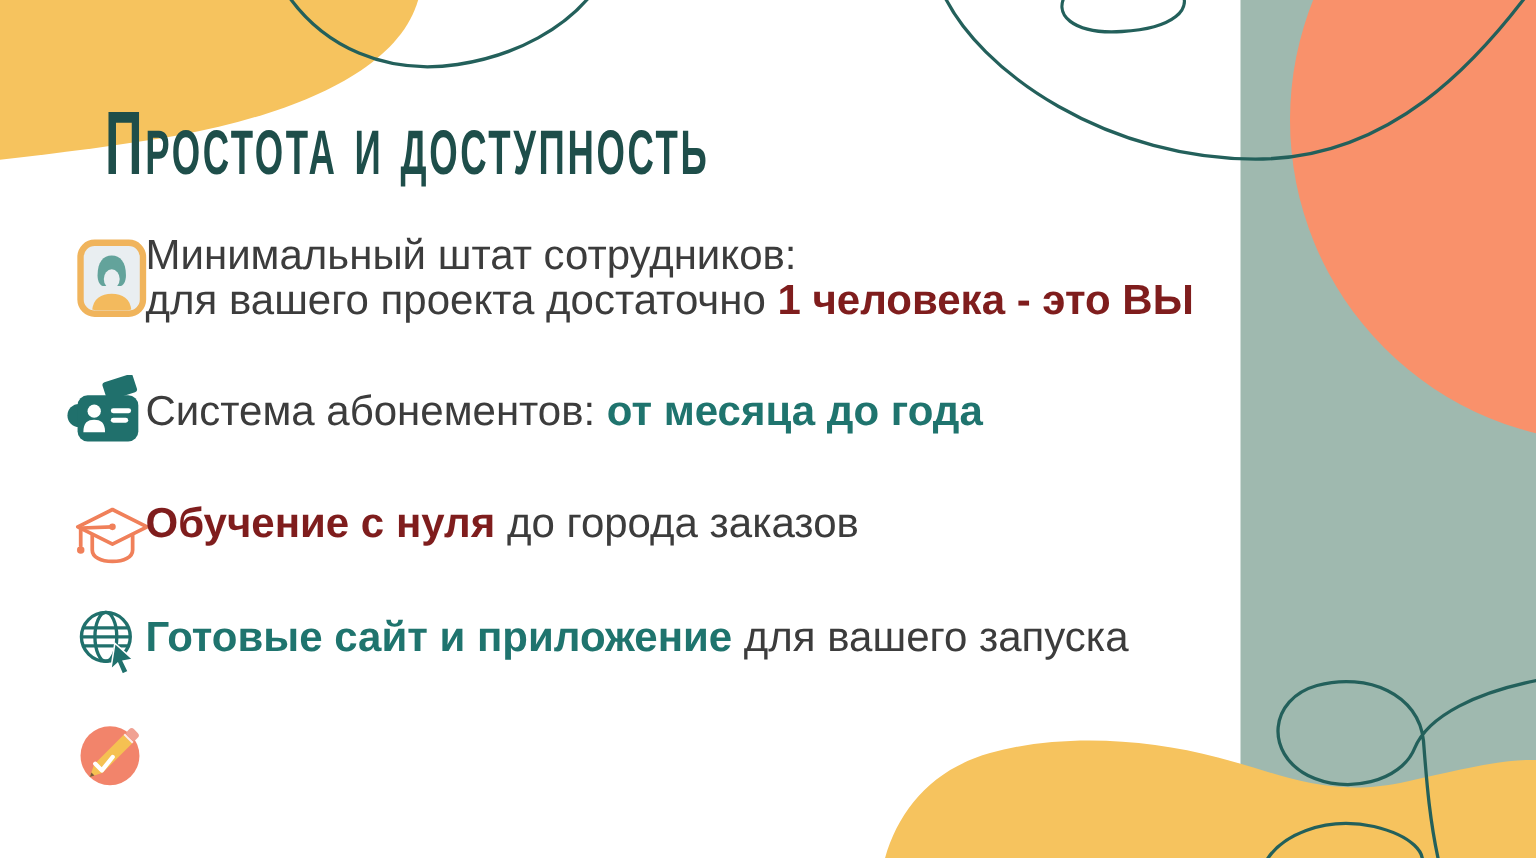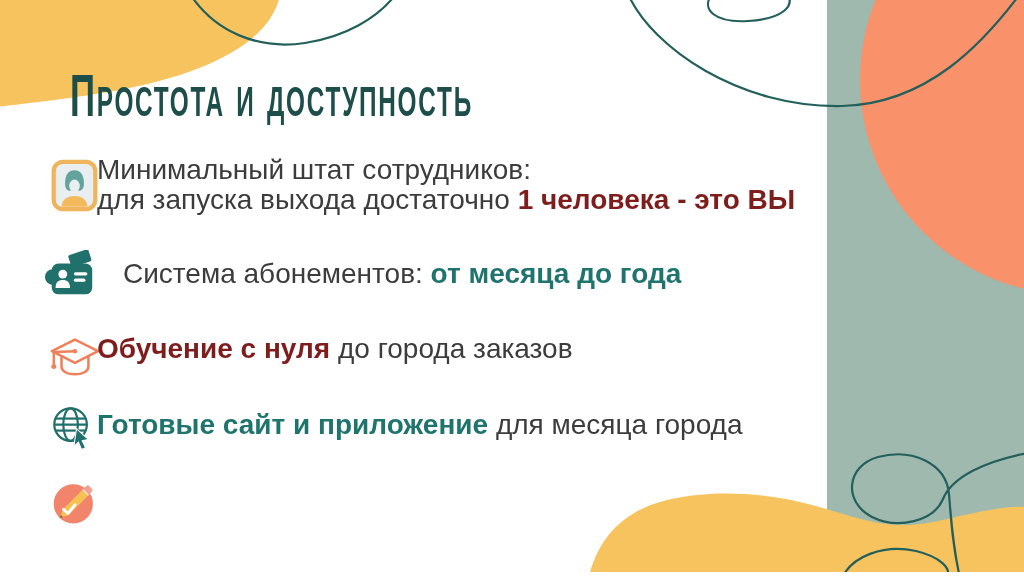--- a/index.html
+++ b/index.html
@@ -22,21 +22,21 @@
   .seg{font-weight:normal;}
   .accent-orange{font-weight:bold;color:#7f1d1d;}
   .accent-teal{font-weight:bold;color:#1F746E;}
   .icon-box{position:absolute;display:block;}
   #icon1{left:48px;top:159px;width:53px;height:53px;}
   #icon2{left:44px;top:250px;width:54px;height:54px;}
   #icon3{left:47px;top:332px;width:54px;height:50px;}
   #icon4{left:50px;top:404px;width:48px;height:48px;}
   #icon5{left:51px;top:477px;width:50px;height:50px;}
   #text1{top:155px;}
-  #text2{top:259px;margin-left:26px;}
+  #text2{top:259px;}
   #text3{top:334px;}
   #text4{top:410px;}
   #text5{top:491px;}
 </style>
 </head>
 <body>
 
 <div class="stage">
 
   <svg class="bg-svg" viewBox="0 0 1024 576" aria-hidden="true">
@@ -113,29 +113,29 @@
       <polygon points="0,0 3.2,-1.6 3.2,1.6" fill="#7A5A3A"></polygon>
       <rect x="9" y="-4.5" width="31" height="9" fill="#F5C152"></rect>
       <rect x="40" y="-4.5" width="1.6" height="9" fill="#ffffff" opacity="0.85"></rect>
       <rect x="41.6" y="-4.5" width="7" height="9" rx="2.6" fill="#F0A193"></rect>
     </g>
     <path d="M 14,36 L 19,41 L 27,31" stroke="#ffffff" stroke-width="3.2" fill="none" stroke-linecap="round" stroke-linejoin="round"></path>
   </svg>
 
   <div id="text1" class="list-item-text">
     <div class="line"><span class="seg">Минимальный штат сотрудников:</span></div>
-    <div class="line"><span class="seg">для запуска выхода достаточно </span><span class="seg accent-orange">1 человека - это ВЫ</span></div>
+    <div class="line"><span class="seg">для вашего проекта достаточно </span><span class="seg accent-orange">1 человека - это ВЫ</span></div>
   </div>
 
   <div id="text2" class="list-item-text">
     <span class="seg">Система абонементов: </span><span class="seg accent-teal">от месяца до года</span>
   </div>
 
   <div id="text3" class="list-item-text">
     <span class="seg accent-orange">Обучение с нуля</span><span class="seg"> до города заказов</span>
   </div>
 
   <div id="text4" class="list-item-text">
-    <span class="seg accent-teal">Готовые сайт и приложение</span><span class="seg"> для месяца города</span>
+    <span class="seg accent-teal">Готовые сайт и приложение</span><span class="seg"> для вашего запуска</span>
   </div>
 
 
 </div>
 
 </body></html>

